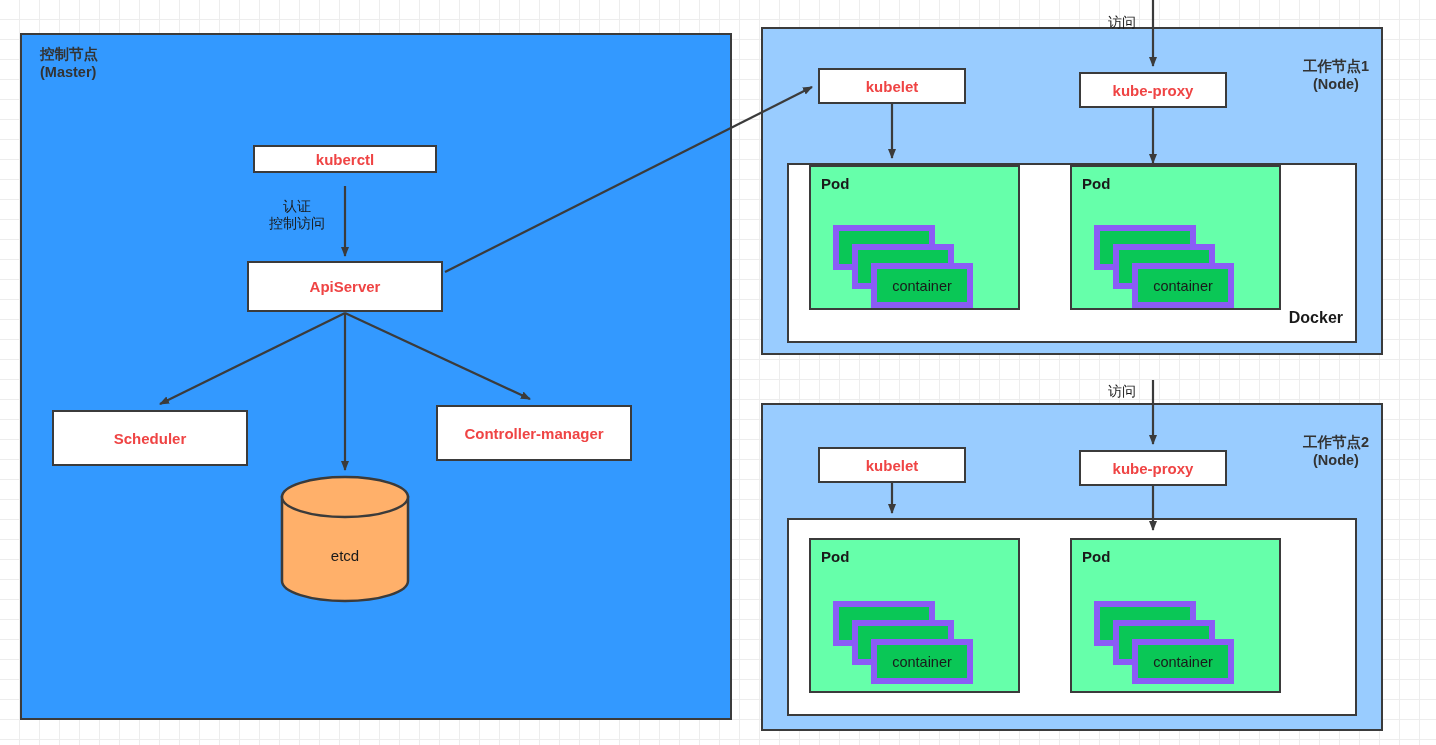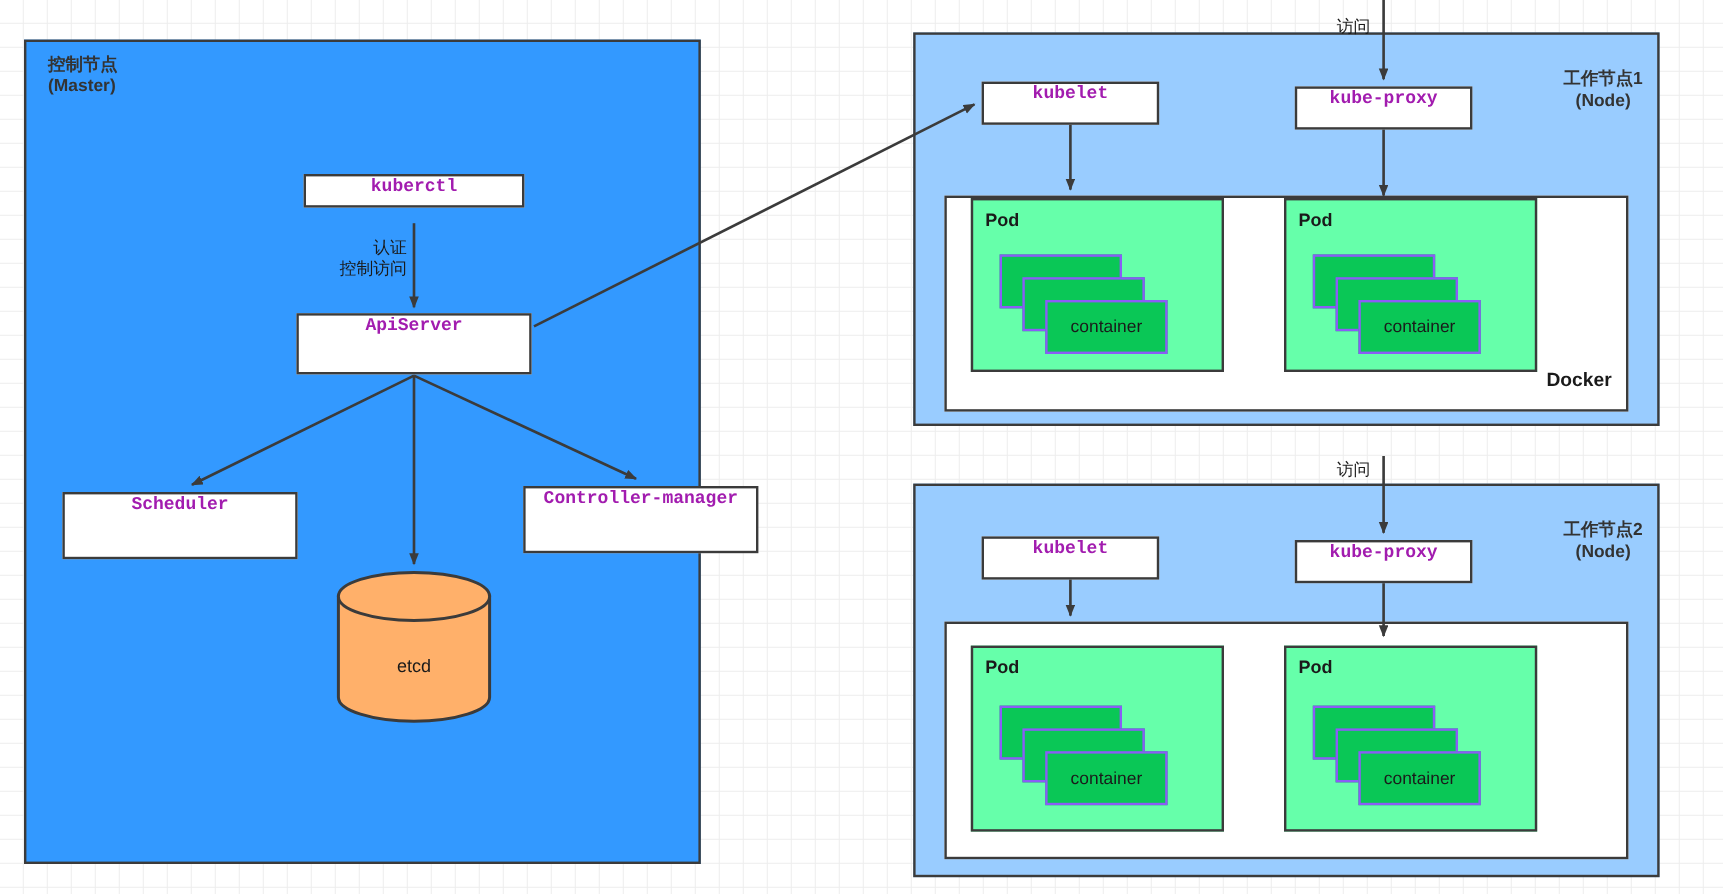--- a/index.html
+++ b/index.html
@@ -55,26 +55,25 @@
     right: 12px;
     top: 28px;
     text-align: center;
   }
   .comp-box {
     position: absolute;
     box-sizing: border-box;
     background: #ffffff;
     border: 2px solid #3b3b3b;
     display: flex;
-    align-items: flex-start;
+    align-items: center;
     justify-content: center;
     font-size: 15px;
     font-weight: bold;
-    color: #a21caf;
-    font-family: Liberation Mono, monospace;
+    color: #ef4444;
   }
   .docker-box {
     position: absolute;
     box-sizing: border-box;
     background: #ffffff;
     border: 2px solid #3b3b3b;
   }
   .docker-label {
     position: absolute;
     right: 12px;
@@ -94,52 +93,53 @@
     left: 10px;
     top: 8px;
     font-size: 15px;
     font-weight: bold;
     color: #1a1a1a;
   }
   .container-box {
     position: absolute;
     box-sizing: border-box;
     background: #0ac756;
-    border: 2px solid #8b5cf6;
+    border: 6px solid #8b5cf6;
     display: flex;
     align-items: center;
     justify-content: center;
     font-size: 14.5px;
     color: #1a1a1a;
+    margin-top: 13px;
   }
   .edge-label {
     position: absolute;
     font-size: 14px;
     color: #1a1a1a;
     line-height: 1.2;
     white-space: pre-line;
-    text-align: right;
+    text-align: center;
   }
   .etcd-wrap {
     position: absolute;
   }
   .etcd-text {
     position: absolute;
     width: 100%;
     text-align: center;
     font-size: 15px;
     color: #1a1a1a;
   }
 </style>
 </head>
 <body>
 
 <div id="canvas">
 
-  <div class="node-region master-region" style="left:20px; top:33px; width:564px; height:687px;">
+  <div class="node-region master-region" style="left:20px; top:33px; width:712px; height:687px;">
     <div class="region-title master-title">控制节点
 (Master)</div>
   </div>
 
   <div class="comp-box" style="left:253px; top:145px; width:184px; height:28px;">
     <span>kuberctl</span>
   </div>
 
   <div class="edge-label" style="left:255px; top:198px; width:84px;">认证
 控制访问</div>

